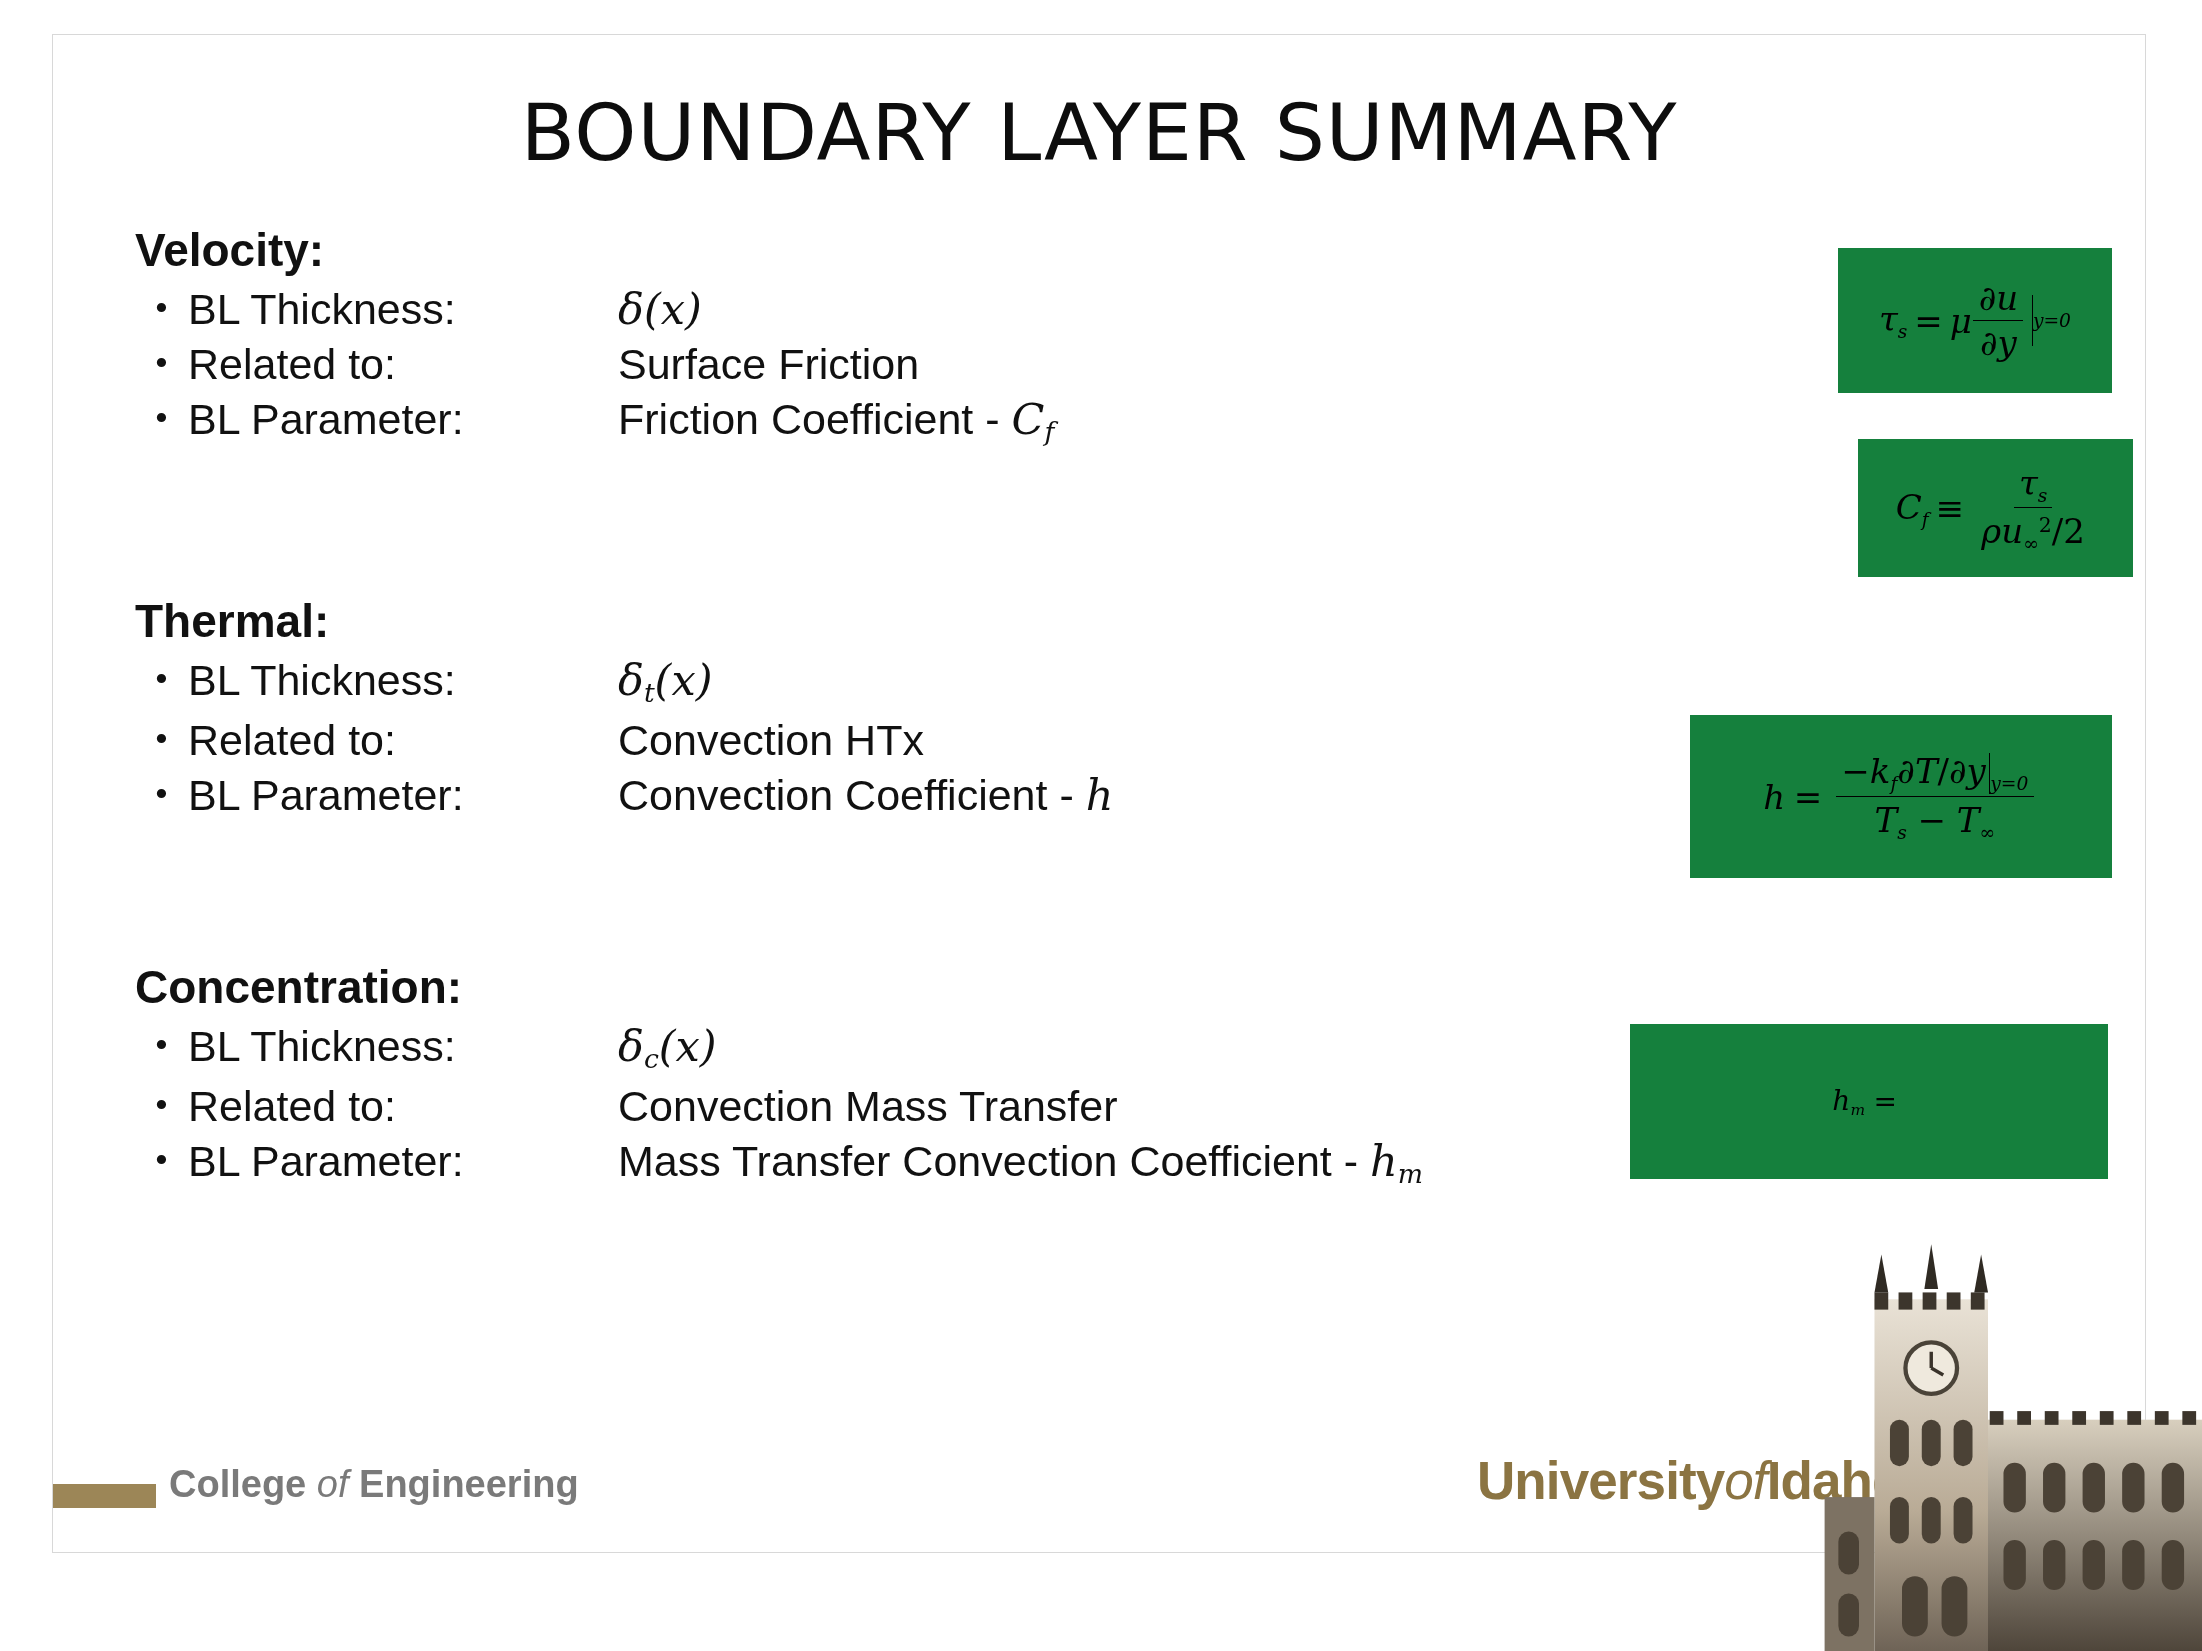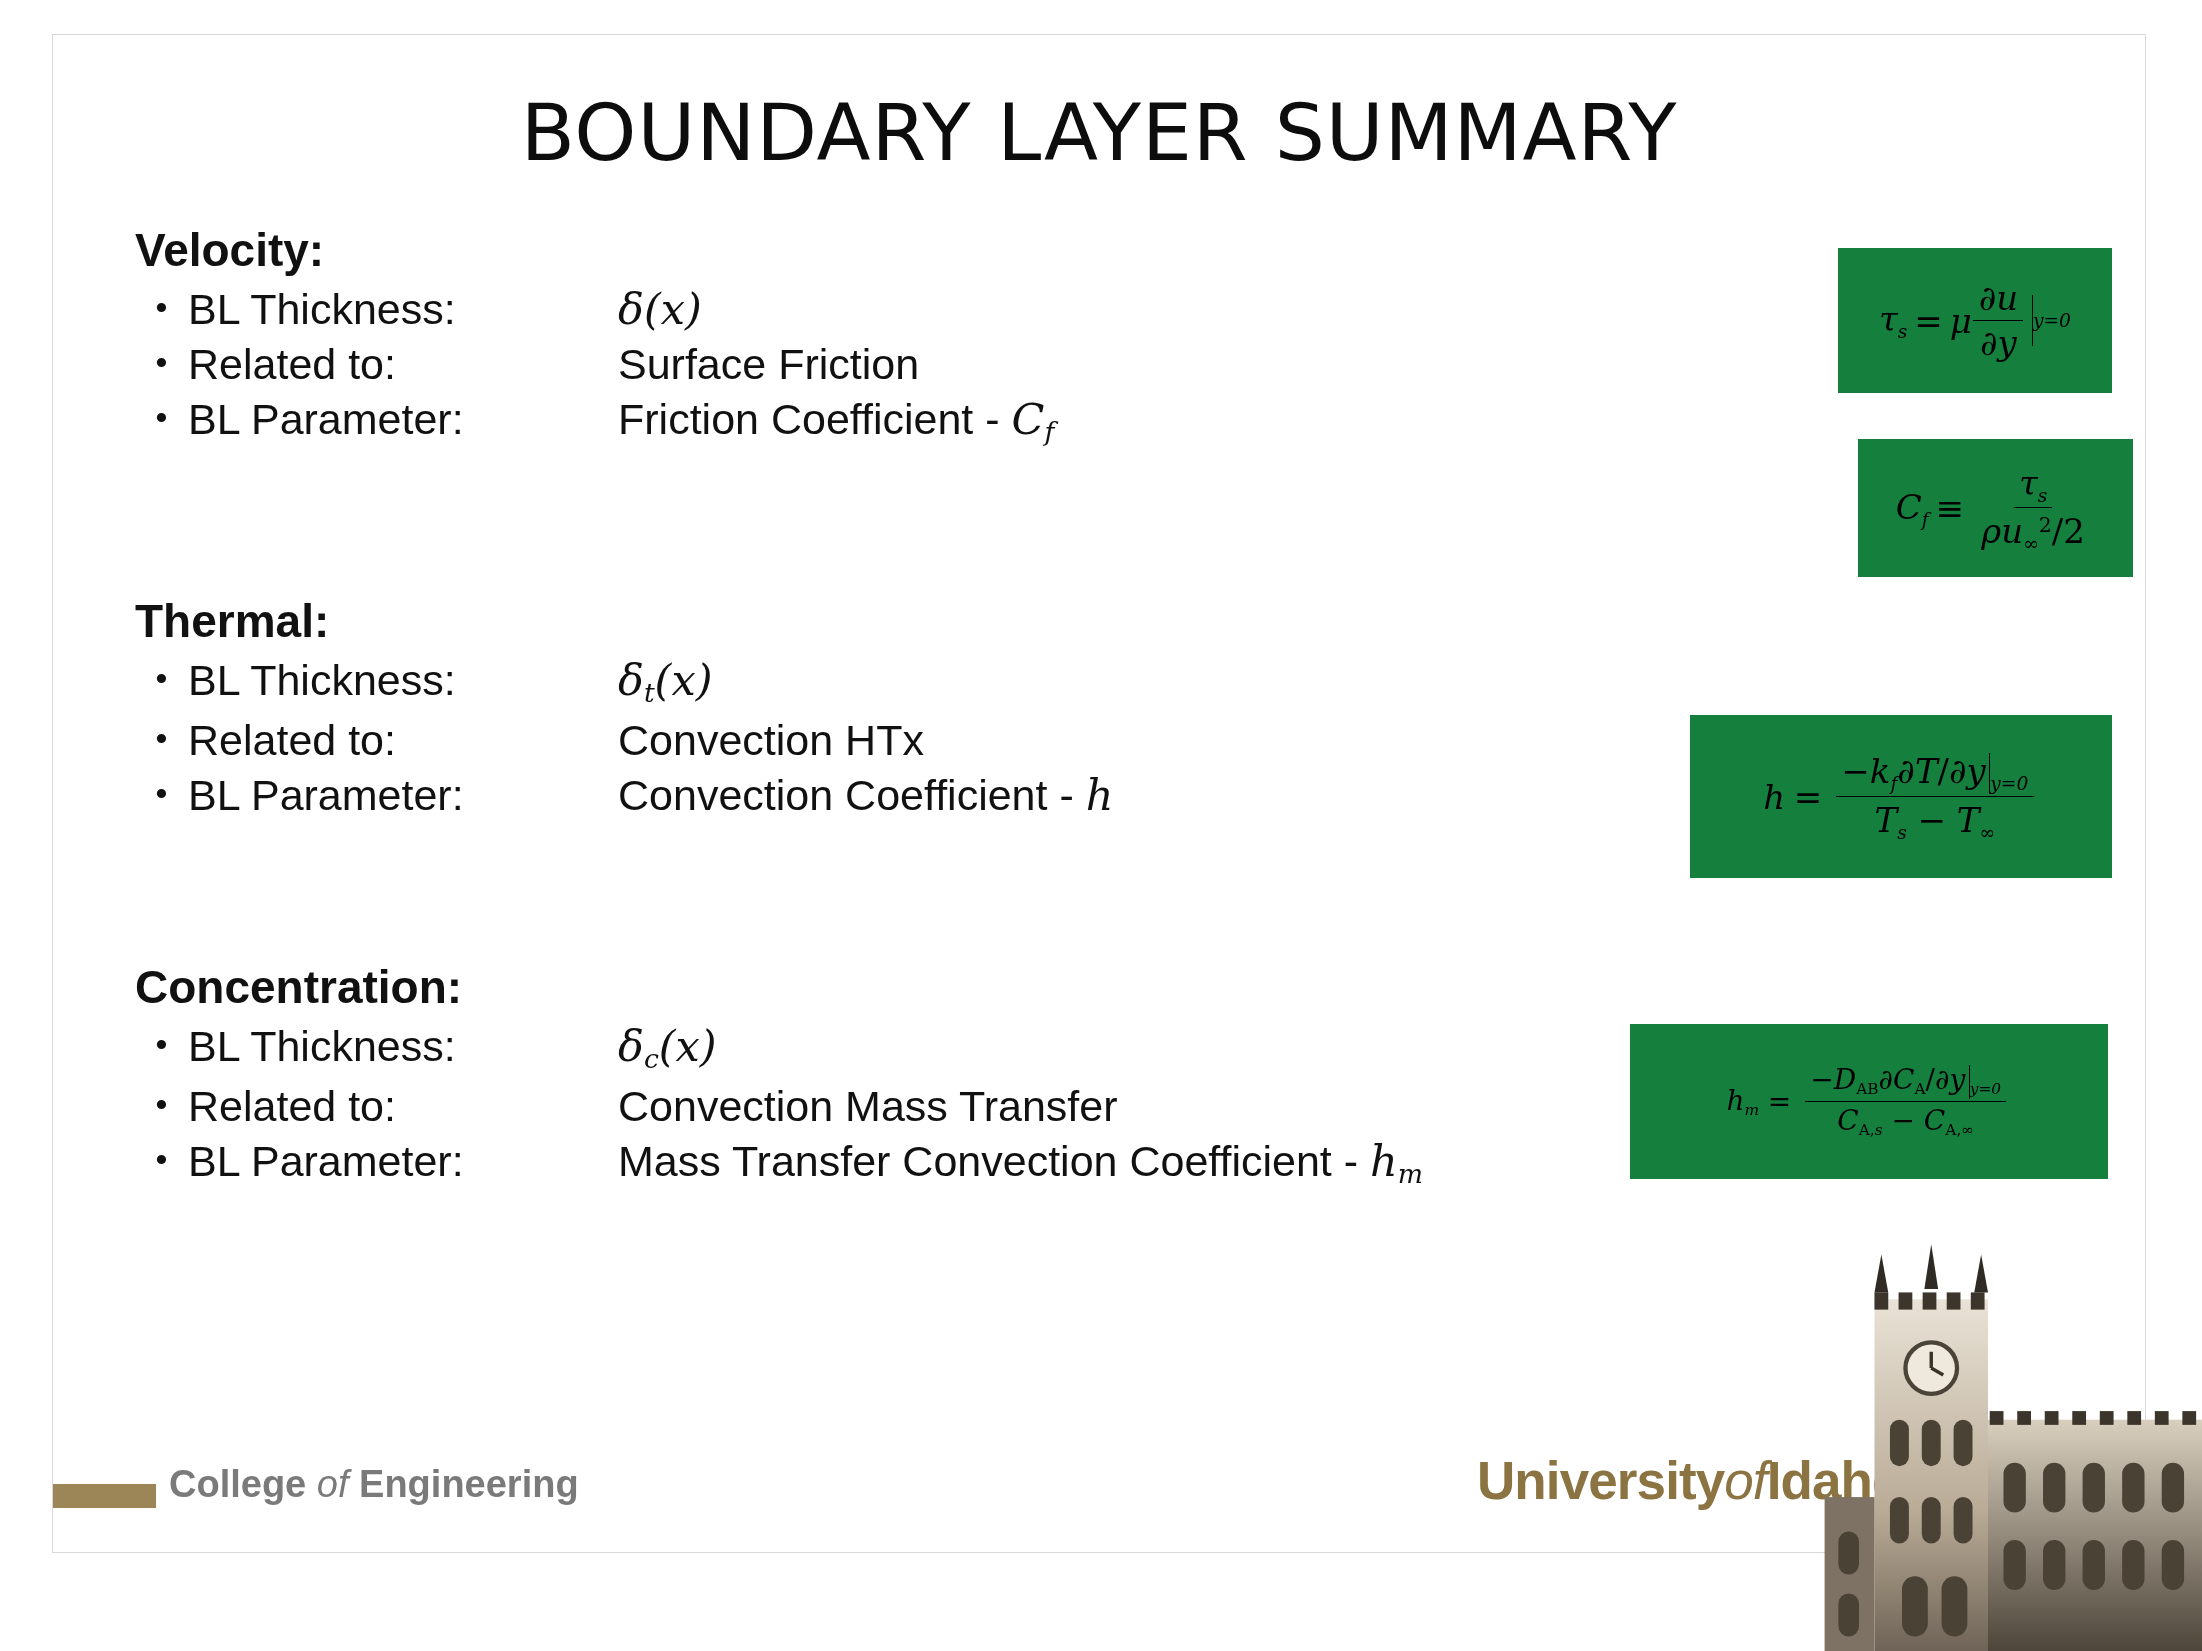--- a/index.html
+++ b/index.html
@@ -308,24 +308,20 @@
     <span style="margin:0 8.6px;">=</span>
     <span class="frac">
       <span class="num">−<span style="font-style:italic;">k</span><span class="small-sub" style="font-style:italic;">f</span><span style="font-style:italic;">∂T</span>/<span style="font-style:italic;">∂y</span><span class="evalbar" style="height:1.2em;"></span><span class="small-sub" style="font-style:italic;">y=0</span></span>
       <span class="den"><span style="font-style:italic;">T</span><span class="small-sub" style="font-style:italic;">s</span> − <span style="font-style:italic;">T</span><span class="small-sub">∞</span></span>
     </span>
   </div>
 
   <div class="eqbox eq-hm" title="mass transfer convection coefficient">
     <span style="font-style:italic;">h<span class="small-sub">m</span></span>
     <span style="margin:0 8.6px;">=</span>
-    <span class="frac">
-      <span class="num">−<span style="font-style:italic;">D</span><span class="small-sub">AB</span><span style="font-style:italic;">∂C</span><span class="small-sub">A</span>/<span style="font-style:italic;">∂y</span><span class="evalbar" style="height:1.2em;"></span><span class="small-sub" style="font-style:italic;">y=0</span></span>
-      <span class="den"><span style="font-style:italic;">C</span><span class="small-sub">A,<span style="font-style:italic;">s</span></span> − <span style="font-style:italic;">C</span><span class="small-sub">A,∞</span></span>
-    </span>
   </div>
 
   <div class="footer-bar"></div>
 
   <div class="coe">
     <span>College</span><span class="of"> of </span><span>Engineering</span>
   </div>
 
   <div class="uidaho">
     <span>University</span><span class="of">of</span><span>Idaho</span>

